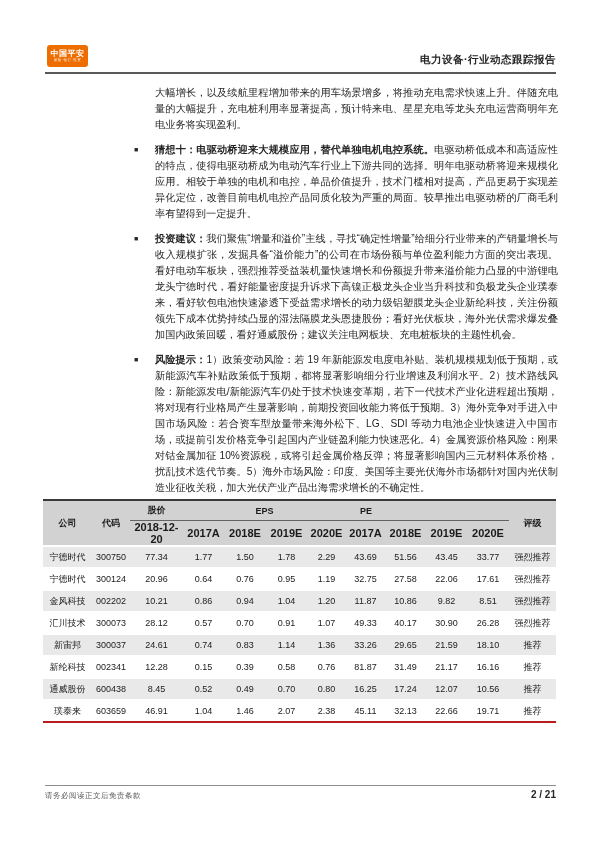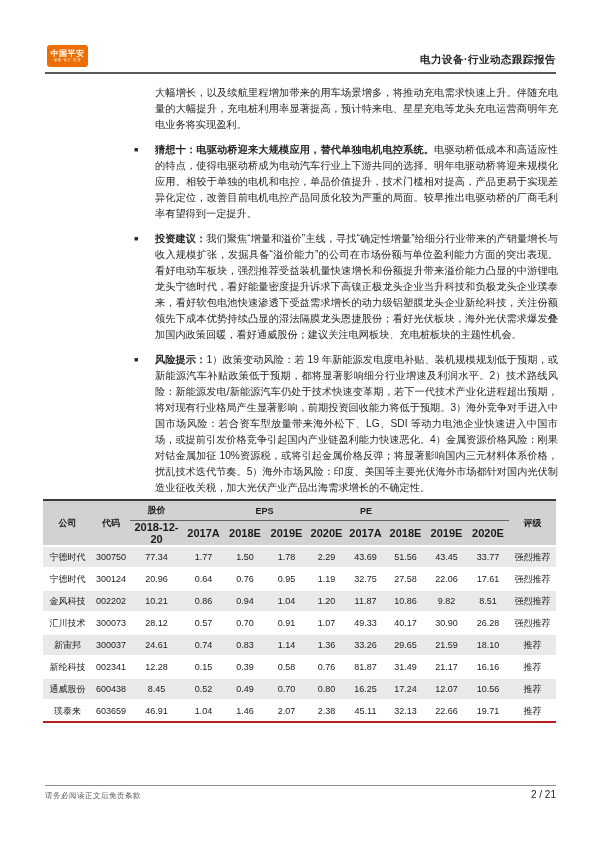--- a/index.html
+++ b/index.html
@@ -49,21 +49,21 @@
   .stock-table th.sub { font-size:11px; }
   .stock-table td {
     font-size:9px; color:#1a1a1a; height:20px; padding:0;
     text-align:center; border-bottom:2px solid #ffffff;
   }
   .stock-table tbody tr:nth-child(odd) td { background:#e9e9e9; }
   .stock-table tbody tr:last-child td { border-bottom:2px solid #b91c1c; }
   
   .footer-rule { position:absolute; top:785px; left:45px; right:44px; height:1px; background:#8c8c8c; }
   .footer-disclaimer { position:absolute; top:791px; left:45px; font-size:7.5px; color:#595959; letter-spacing:0.5px; }
-  .footer-page { position:absolute; top:789px; right:44px; font-size:10px; font-weight:normal; color:#262626; }
+  .footer-page { position:absolute; top:789px; right:44px; font-size:10px; font-weight:bold; color:#262626; }
 </style>
 </head>
 <body>
 
 <div class="page">
 
   <div class="header">
     <div class="badge">
       <div class="badge-main">中国平安</div>
       <div class="badge-sub">保险·银行·投资</div>

